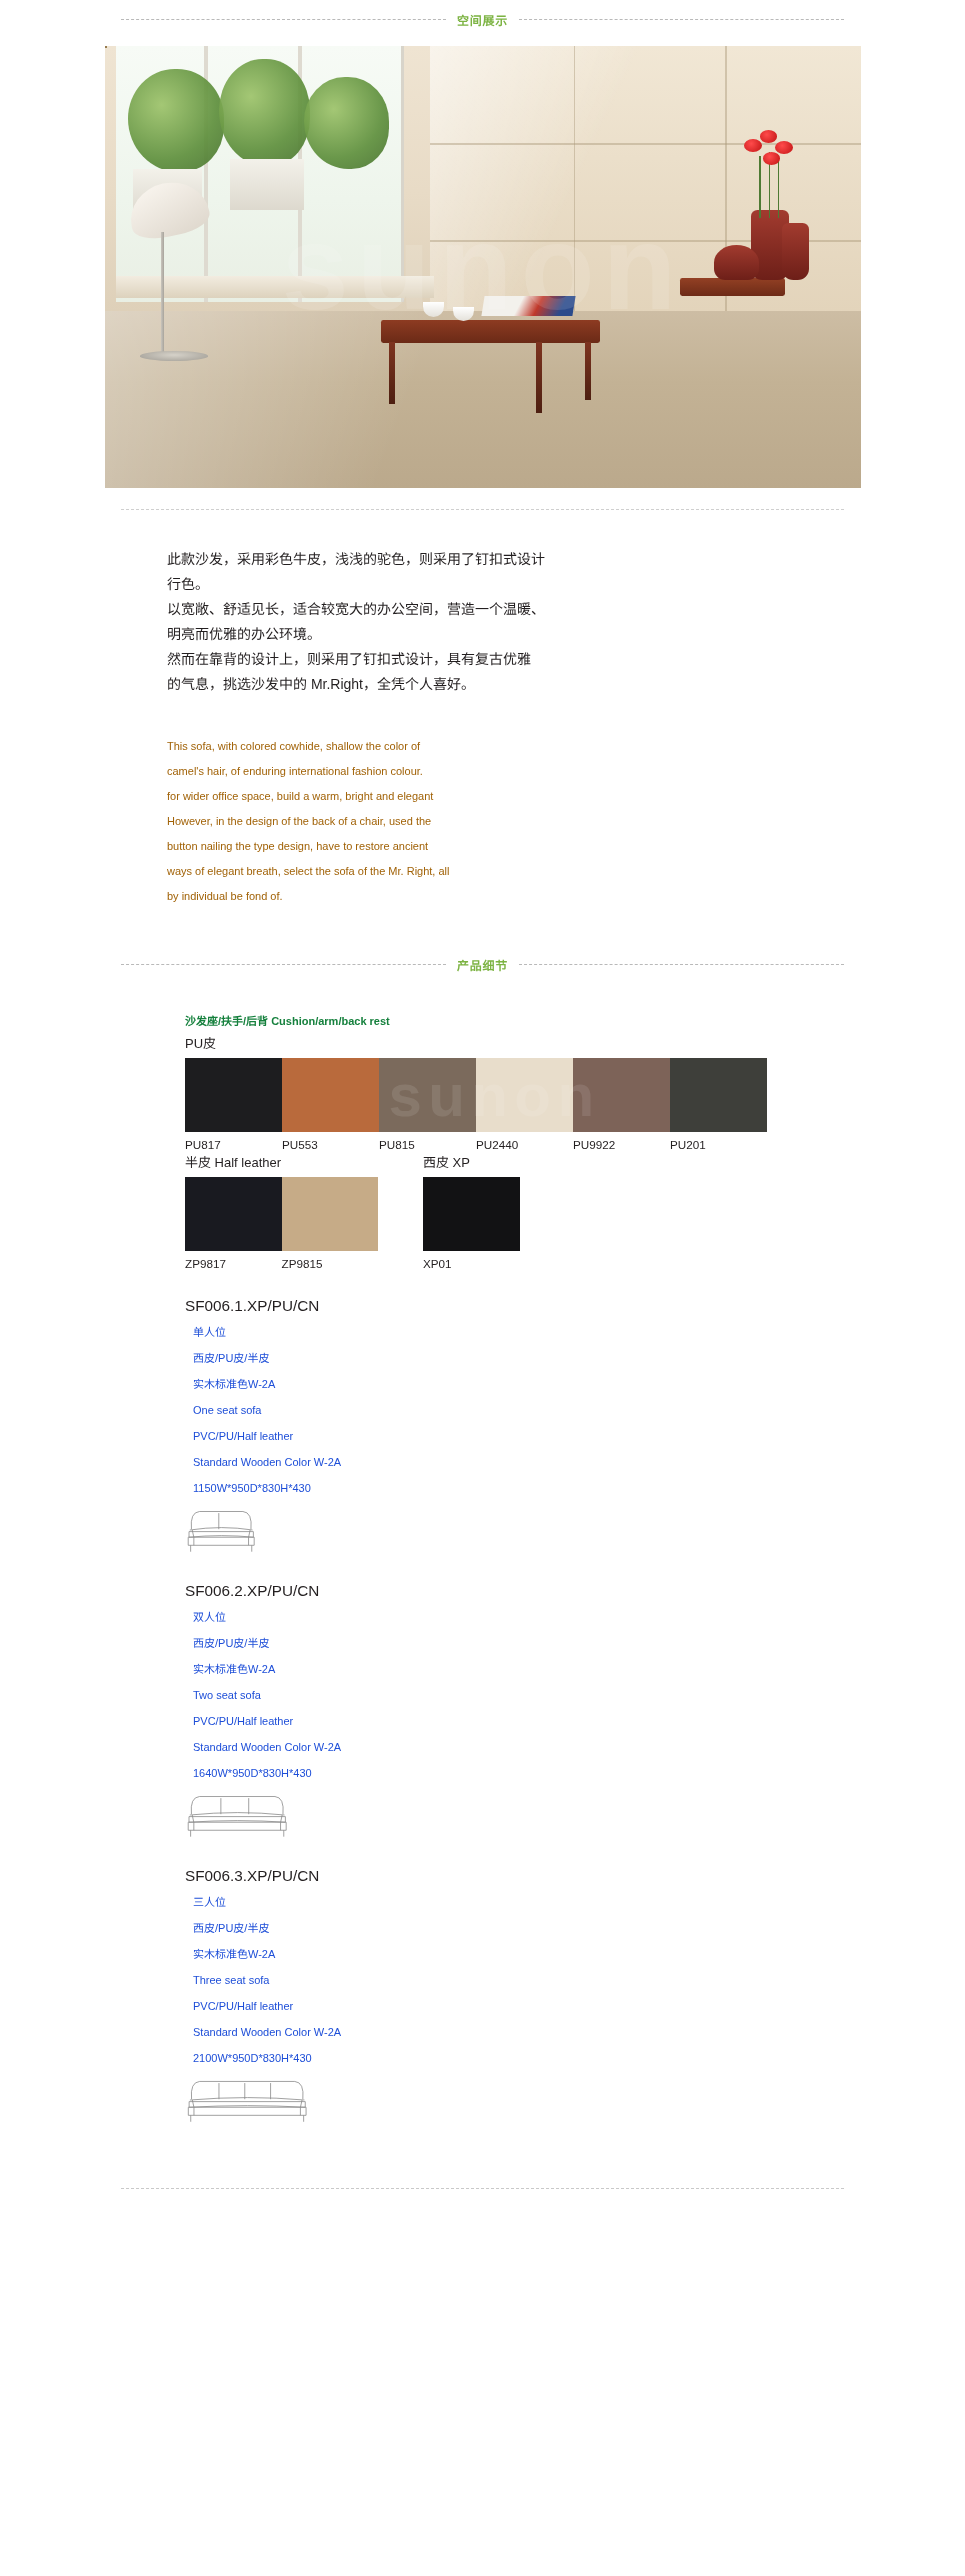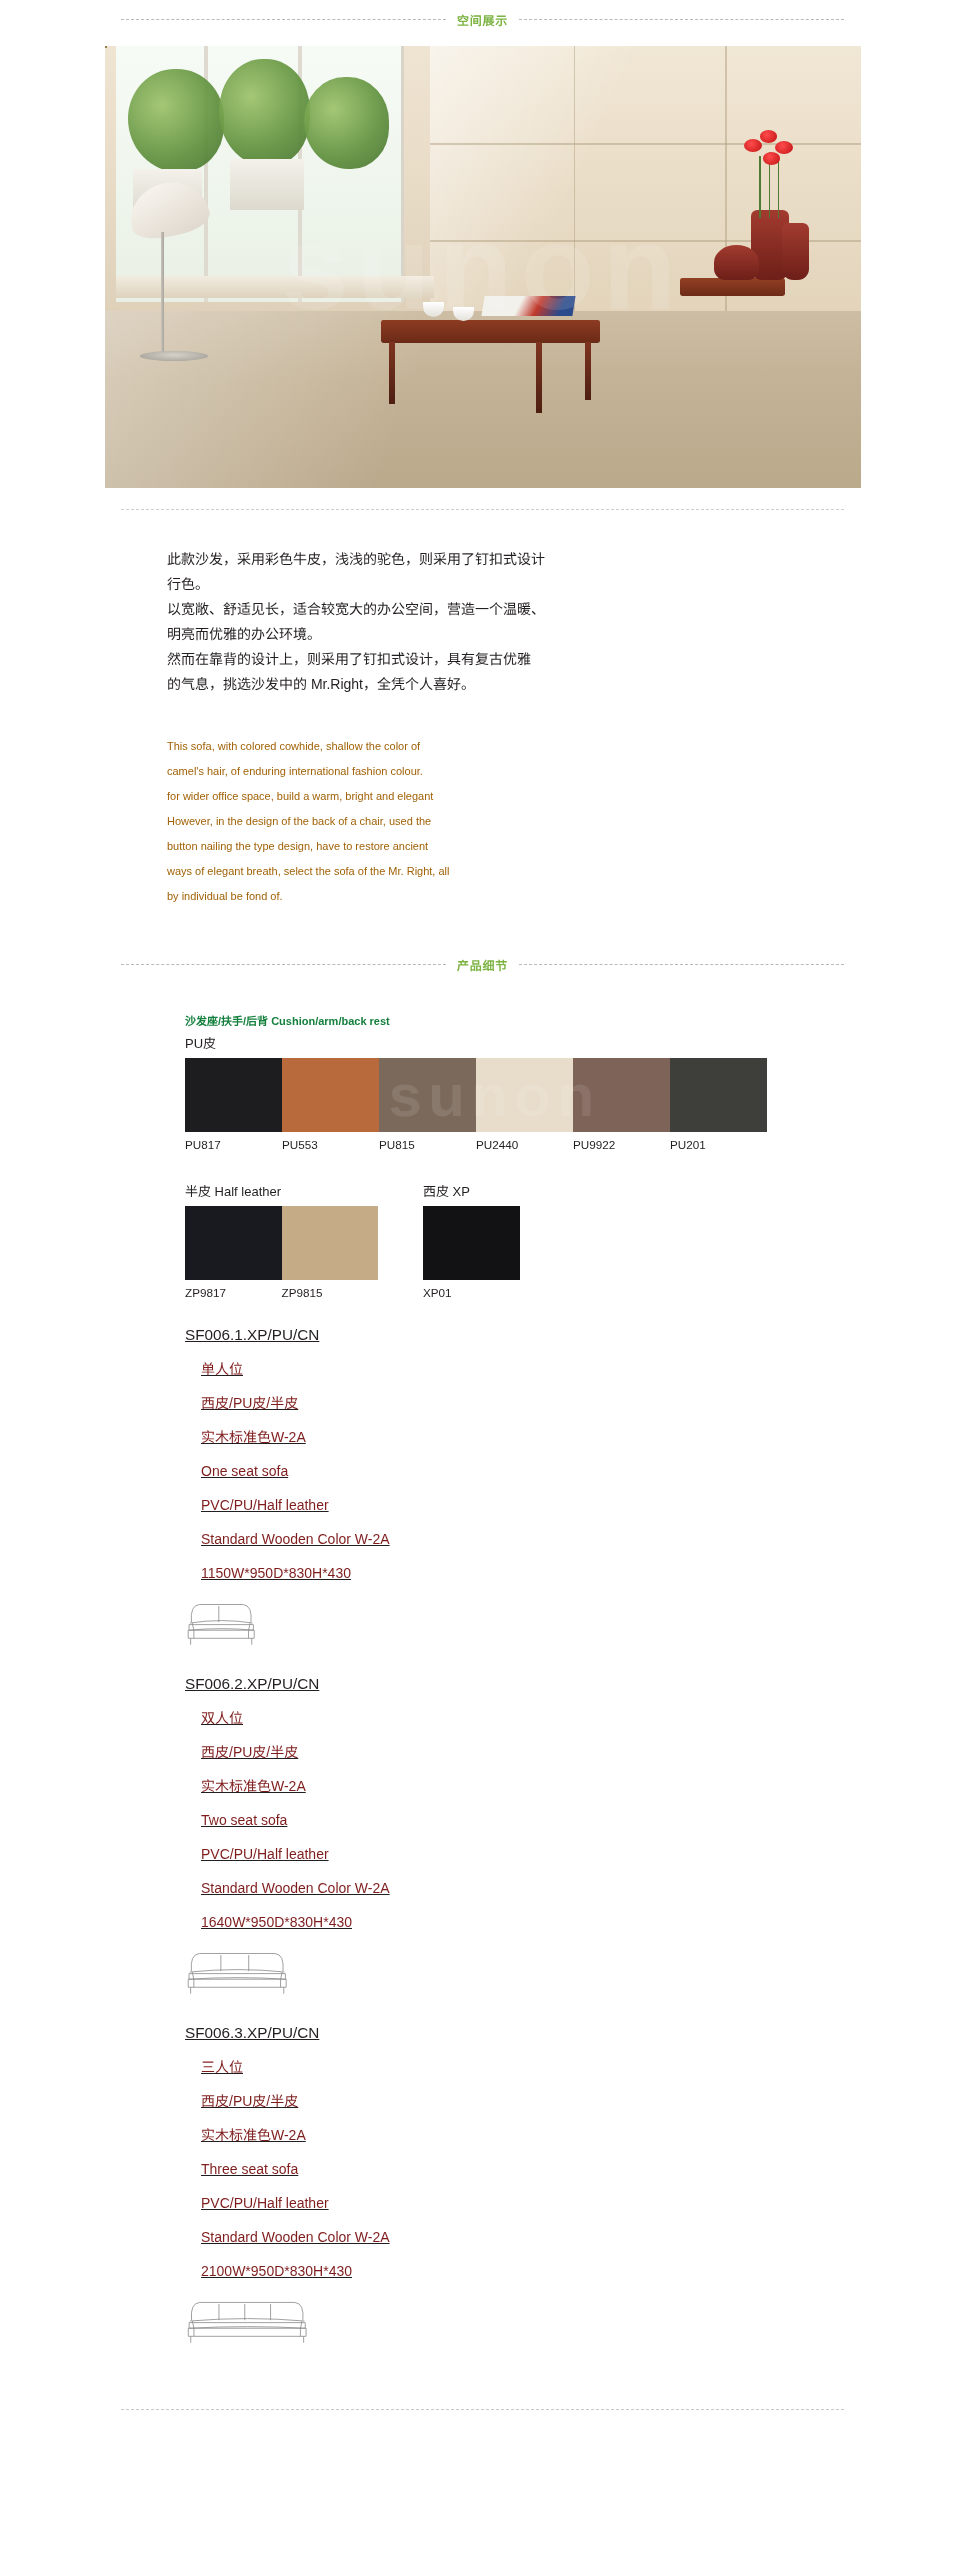--- a/index.html
+++ b/index.html
@@ -251,31 +251,31 @@
     position: absolute;
     left: 0; right: 0; top: 0; bottom: 0;
     display: flex; align-items: center; justify-content: center;
     font-size: 60px; font-weight: 700; letter-spacing: 6.4px;
     color: rgba(255,255,255,.10);
     pointer-events: none;
     white-space: nowrap;
   }
 
   
-  .spec-block { margin-top: 27px; text-decoration: underline; }
+  .spec-block { margin-top: 27px; }
   .spec-code {
     font-size: 15.3px;
     margin: 0 0 1.6px 0;
     color: #231f20;
   }
   .spec-line {
-    font-size: 14px;
+    font-size: 11px;
     line-height: 18px;
-    margin: 16px;
-    color: #7f1d1d;
+    margin: 8px;
+    color: #1d4ed8;
   }
   .spec-drawing { margin-top: 8px; }
   .spec-drawing svg { display: block; }
 </style>
 </head>
 <body>
 
 <div class="section-head" style="margin-top:11.3px;">
   <span class="rule"></span>
   <span class="label">空间展示</span>
@@ -422,21 +422,21 @@
     </div>
   <div class="swatch-row" id="pu-caps">
       <div class="swatch-caption" style="width: 97px;">PU817</div>
       <div class="swatch-caption" style="width: 97px;">PU553</div>
       <div class="swatch-caption" style="width: 97px;">PU815</div>
       <div class="swatch-caption" style="width: 97px;">PU2440</div>
       <div class="swatch-caption" style="width: 97px;">PU9922</div>
       <div class="swatch-caption" style="width: 97px;">PU201</div>
     </div>
 
-  <div class="half-xp-row" style="margin-top:30px;">
+  <div class="half-xp-row" style="margin-top:1px;">
     <div class="half-group">
       <div class="sub-label">半皮 Half leather</div>
       <div class="half-pair" id="half-row">
           <div class="swatch">
             <div class="chip" style="background: rgb(25, 26, 32);"></div>
           </div>
           <div class="swatch">
             <div class="chip" style="background: rgb(198, 171, 135);"></div>
           </div>
         </div>

